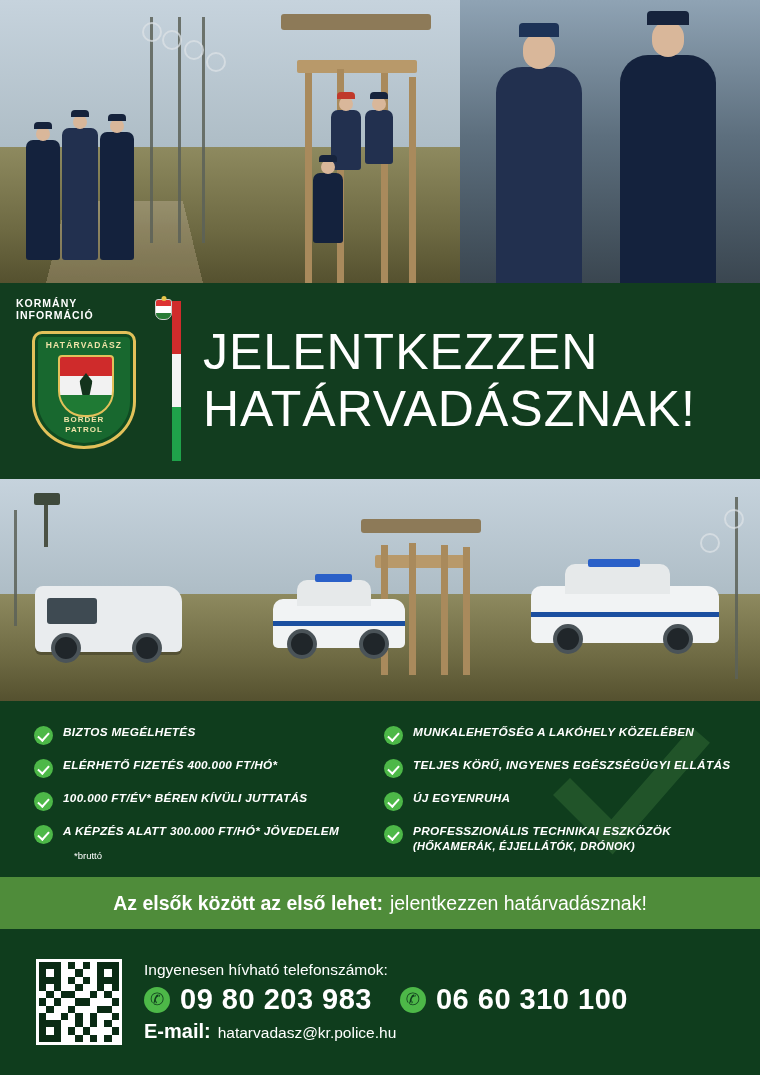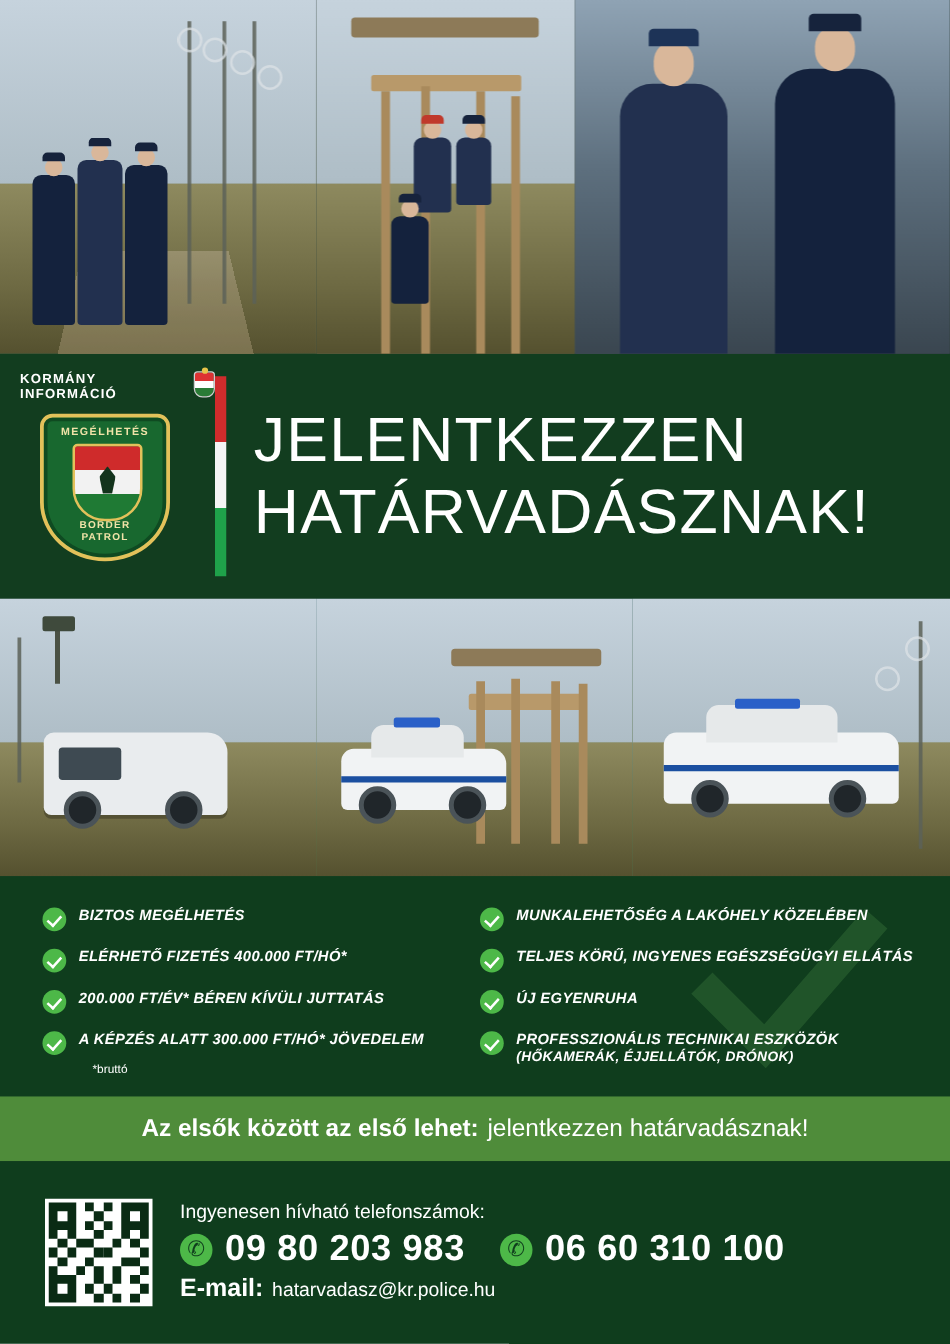--- a/index.html
+++ b/index.html
@@ -86,20 +86,21 @@
     align-items: stretch;
   }
   .banner-left {
     width: 172px;
     padding: 14px 0 0 16px;
     box-sizing: border-box;
     position: relative;
   }
   .gov-info {
     display: flex;
+    align-items: center;
     gap: 6px;
     font-size: 10.5px;
     letter-spacing: 1px;
     color: #ffffff;
     font-weight: 700;
     margin-bottom: 2px;
   }
   .gov-crest {
     width: 16px; height: 19px;
     background: linear-gradient(180deg,#d33 0%,#d33 34%,#fff 34%,#fff 67%,#2a7b36 67%,#2a7b36 100%);
@@ -417,21 +418,21 @@
   </div>
 
   <div class="banner">
     <div class="banner-left">
       <div class="gov-info">
         <span>KORMÁNY INFORMÁCIÓ</span>
         <span class="gov-crest"></span>
       </div>
       <div class="badge">
         <div class="badge-shield"></div>
-        <div class="badge-top-text">MEGÉLHETÉS</div>
+        <div class="badge-top-text">HATÁRVADÁSZ</div>
         <div class="badge-inner"></div>
         <div class="badge-bottom-text">
           <span>BORDER</span><br>
           <span>PATROL</span>
         </div>
       </div>
     </div>
 
     <div class="tri-bar"></div>
 
@@ -506,21 +507,21 @@
         <span class="check"></span>
         <span class="benefit-text">ELÉRHETŐ FIZETÉS 400.000 FT/HÓ*</span>
       </div>
       <div class="benefit">
         <span class="check"></span>
         <span class="benefit-text">TELJES KÖRŰ, INGYENES EGÉSZSÉGÜGYI ELLÁTÁS</span>
       </div>
 
       <div class="benefit">
         <span class="check"></span>
-        <span class="benefit-text">200.000 FT/ÉV* BÉREN KÍVÜLI JUTTATÁS</span>
+        <span class="benefit-text">100.000 FT/ÉV* BÉREN KÍVÜLI JUTTATÁS</span>
       </div>
       <div class="benefit">
         <span class="check"></span>
         <span class="benefit-text">ÚJ EGYENRUHA</span>
       </div>
 
       <div class="benefit">
         <span class="check"></span>
         <span class="benefit-text">A KÉPZÉS ALATT 300.000 FT/HÓ* JÖVEDELEM</span>
       </div>

